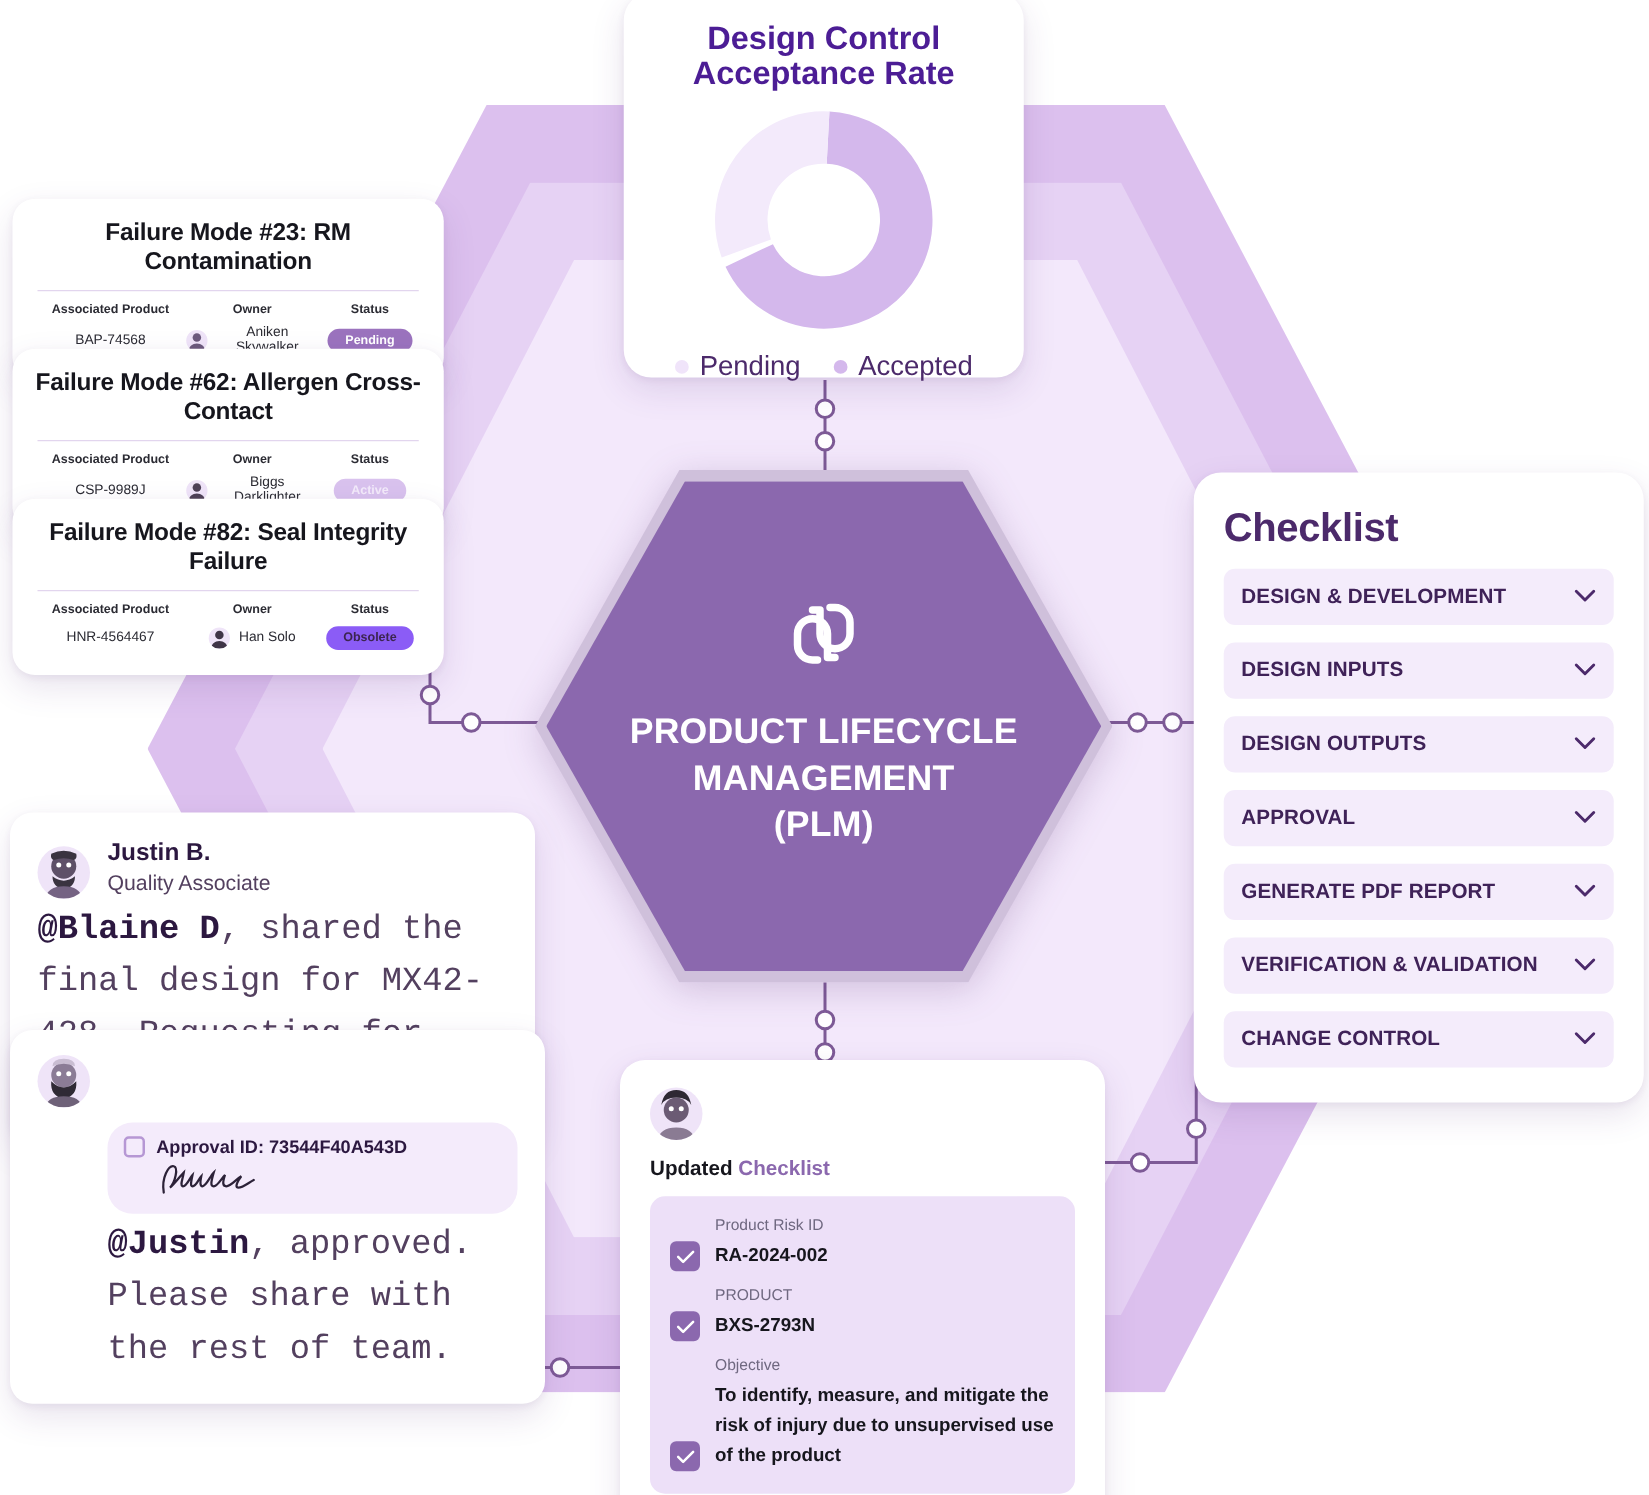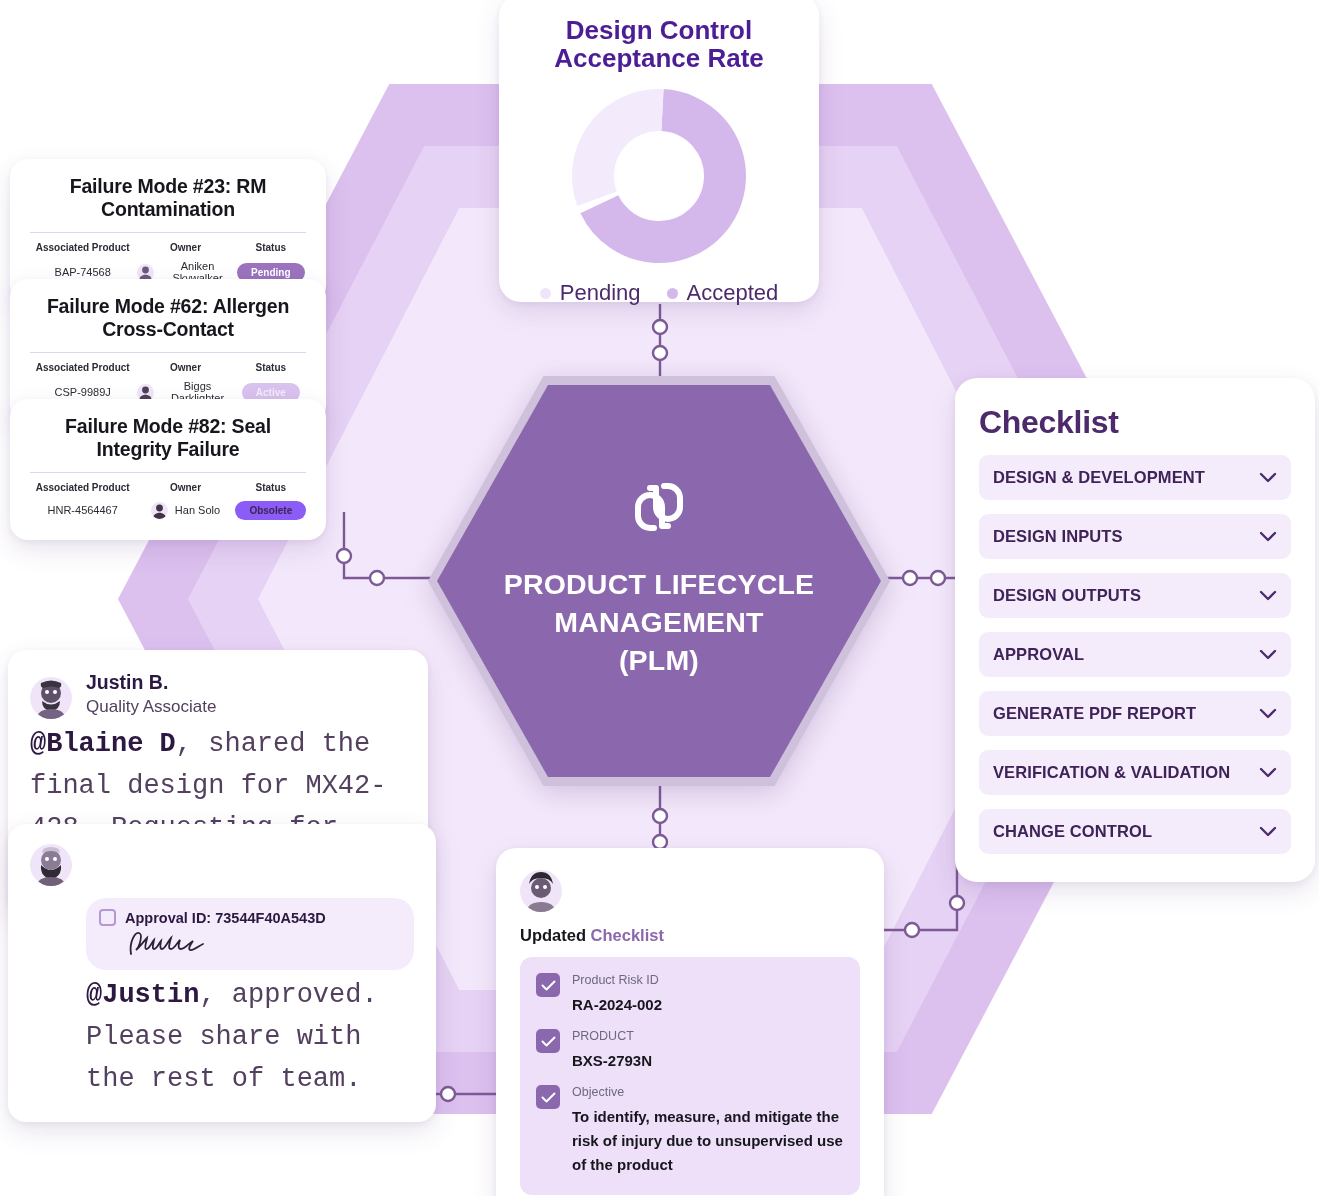--- a/index.html
+++ b/index.html
@@ -56,21 +56,21 @@
   
   #donut-card { left: 499px; top: -6px; width: 320px; height: 308px; border-radius: 22px;
                 padding: 22px 18px 0; text-align: center; }
   #donut-title { color: #4c1d95; font-size: 26px; font-weight: 700; line-height: 1.08; white-space: pre-line; }
   #donut-svg { display: block; margin: 14px auto 0; }
   #donut-legend { display: flex; justify-content: center; gap: 26px; margin-top: 14px; }
   .legend-item { display: flex; align-items: center; gap: 9px; color: #4C2A6B; font-size: 22px; }
   .legend-dot { width: 11px; height: 11px; border-radius: 50%; }
 
   
-  .fm-card { width: 316px; padding: 16px 18px 20px; }
+  .fm-card { width: 345px; padding: 16px 18px 20px; }
   #fm-card-1 { left: 10px; top: 159px; }
   #fm-card-2 { left: 10px; top: 279px; }
   #fm-card-3 { left: 10px; top: 399px; }
   .fm-title { color: #16161d; font-size: 19.5px; font-weight: 700; text-align: center; letter-spacing: -.2px; }
   .fm-rule { height: 1px; background: #E2D5EE; margin: 11px 2px 9px; }
   .fm-grid { display: grid; grid-template-columns: 1.25fr 1.1fr .85fr; align-items: center; }
   .fm-head { color: #2b2b33; font-size: 10px; font-weight: 700; text-align: center; padding-bottom: 7px; }
   .fm-val  { color: #2b2b33; font-size: 11px; text-align: center; }
   .fm-owner { display: flex; align-items: center; justify-content: center; gap: 7px; }
   .badge { display: inline-block; font-size: 10px; font-weight: 600; border-radius: 999px;
@@ -108,21 +108,21 @@
   .cl-row { display: flex; align-items: center; justify-content: space-between;
             background: #F4ECFB; border-radius: 9px; padding: 13px 14px; margin-top: 14px; }
   .cl-label { color: #3F2258; font-size: 16.5px; font-weight: 700; letter-spacing: .1px; }
   .cl-chev { flex: none; }
 
   
   #updated-card { left: 496px; top: 848px; width: 388px; padding: 22px 24px 26px; border-radius: 20px; }
   #updated-head { color: #16161d; font-size: 16.5px; font-weight: 600; margin-top: 14px; }
   #updated-head b { color: #8B68AE; font-weight: 700; }
   #updated-box { background: #EDE0F8; border-radius: 12px; padding: 16px 16px 18px; margin-top: 12px; }
-  .uc-item { display: flex; gap: 12px; margin-bottom: 12px; }
+  .uc-item { display: flex; gap: 12px; margin-bottom: 12px; align-items: flex-end; }
   .uc-item:last-child { margin-bottom: 0; }
   .chk-on { width: 24px; height: 24px; border-radius: 5px; background: #8B68AE; flex: none;
             display: flex; align-items: center; justify-content: center; }
   .uc-label { color: #6F6880; font-size: 12.5px; line-height: 1.2; }
   .uc-value { color: #16161d; font-size: 15px; font-weight: 600; line-height: 1.6; margin-top: 5px; }
 </style>
 </head>
 <body>
 
 <div id="stage">

